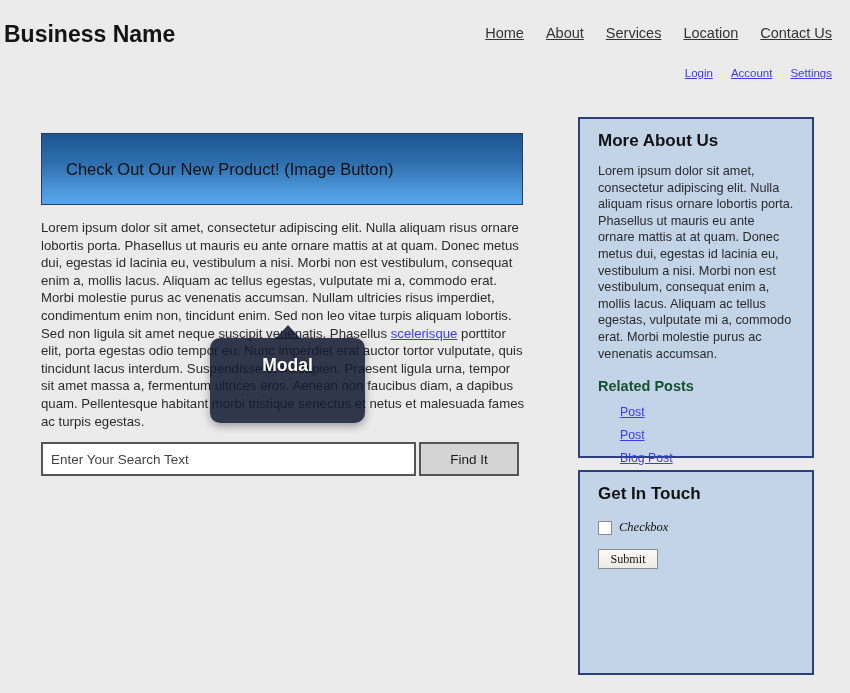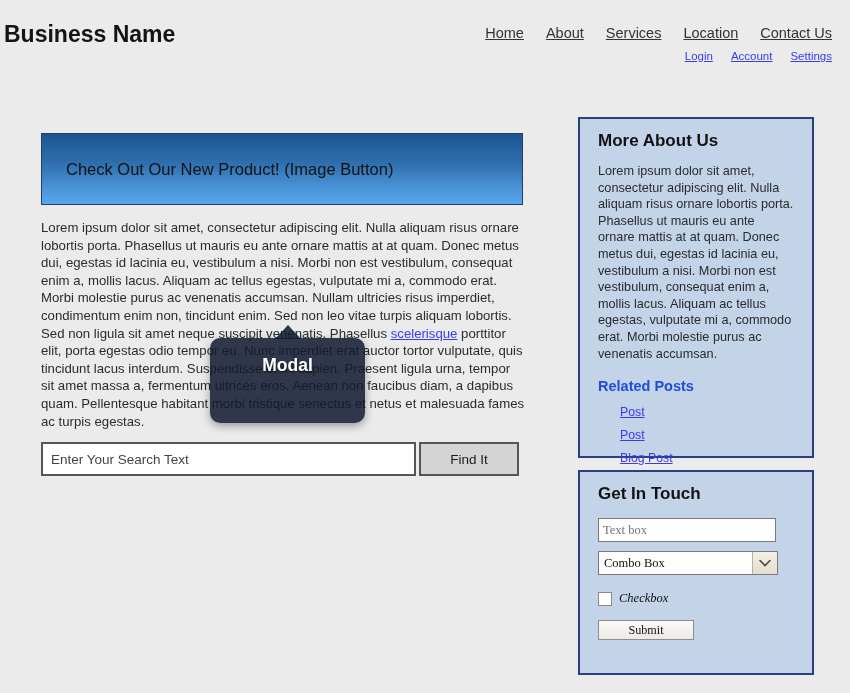--- a/index.html
+++ b/index.html
@@ -43,21 +43,21 @@
   }
   #primary-nav a {
     font-size: 14.5px;
     color: #333333;
     text-decoration: underline;
     white-space: nowrap;
   }
   #secondary-nav {
     position: absolute;
     right: 18px;
-    top: 50px;
+    top: 67px;
     display: flex;
     gap: 18px;
     align-items: flex-end;
   }
   #secondary-nav a {
     font-size: 11.5px;
     color: #3a3aee;
     text-decoration: underline;
     white-space: nowrap;
   }
@@ -183,21 +183,21 @@
 
   .panel-heading {
     font-size: 17px;
     font-weight: bold;
     color: #121212;
     margin: 12px 0 0 18px;
   }
   .panel-subheading {
     font-size: 14.5px;
     font-weight: bold;
-    color: #1d4ed8;
+    color: #14532d;
     margin: 16px 0 0 18px;
   }
   .panel-paragraph {
     font-size: 12.7px;
     line-height: 16.6px;
     color: #2b2b2b;
     margin: 12px 18px 0 18px;
   }
   #related-post-list {
     list-style: none;
@@ -270,21 +270,21 @@
     cursor: pointer;
   }
   #checkbox-label {
     font-family: "Liberation Serif", serif;
     font-size: 12.5px;
     color: #111111;
     font-style: italic;
   }
   #submit-button {
     margin-top: 14px;
-    width: 96px;
+    width: 60px;
     height: 20px;
     border: 1px solid #8d8d8d;
     background: linear-gradient(to bottom, #fbfaf7 0%, #eceae3 100%);
     font-family: "Liberation Serif", serif;
     font-size: 12.2px;
     color: #111111;
     cursor: pointer;
   }
 </style>
 </head>
@@ -337,32 +337,20 @@
   <ul id="related-post-list">
     <li><a>Post</a></li>
     <li><a>Post</a></li>
     <li><a>Blog Post</a></li>
   </ul>
 </div>
 
 <div class="side-panel" id="panel-contact">
   <div class="panel-heading">Get In Touch</div>
 
-  <div id="contact-form">
-    <input id="contact-text-box" type="text" placeholder="Text box" style="">
-
-    <div id="combo-box-wrap">
-      <div id="combo-box-value">Combo Box</div>
-      <div id="combo-box-arrow">
-        <svg width="12" height="8" viewBox="0 0 12 8">
-          <path d="M1 1.5 L6 6.5 L11 1.5" stroke="#4a4a4a" stroke-width="1.6" fill="none" stroke-linecap="round"></path>
-        </svg>
-      </div>
-    </div>
-  </div>
 
   <div id="checkbox-row">
     <div id="checkbox-box"></div>
     <span id="checkbox-label">Checkbox</span>
   </div>
 
   <div style="margin-left:18px;">
     <button id="submit-button">Submit</button>
   </div>
 </div>

